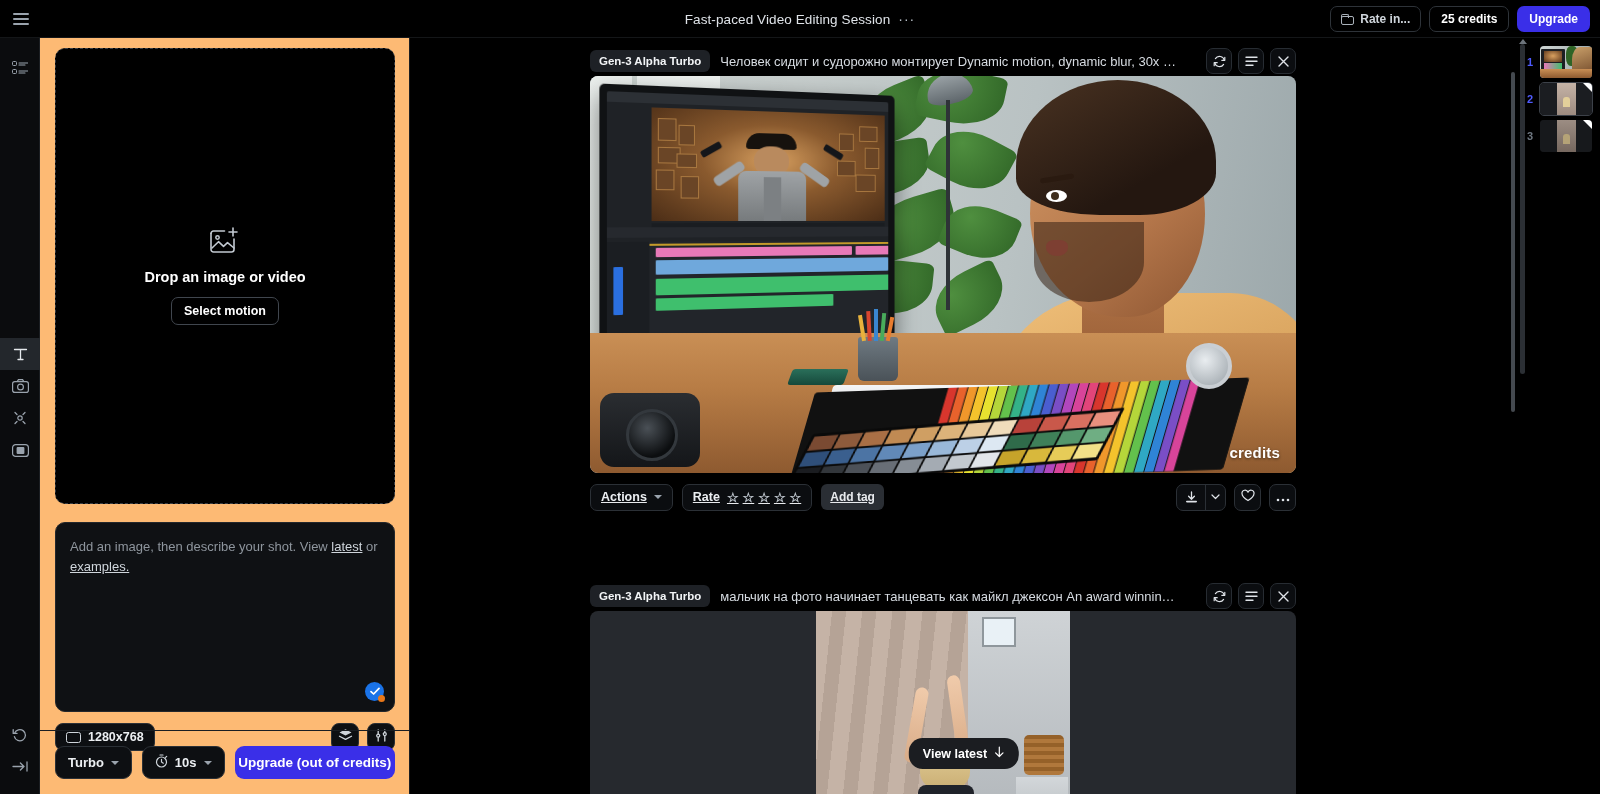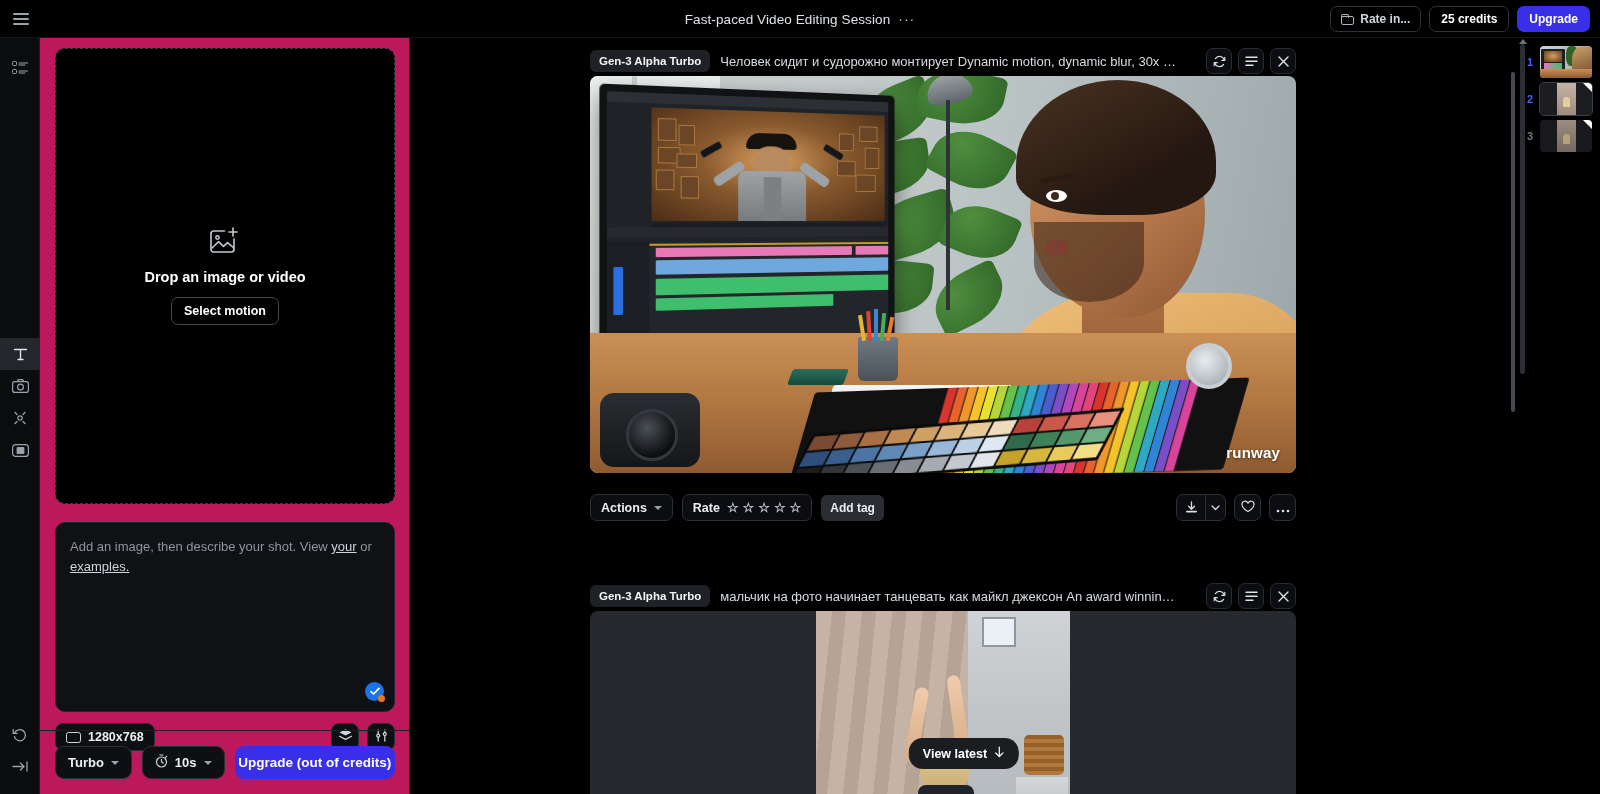--- a/index.html
+++ b/index.html
@@ -76,21 +76,21 @@
   }
   .rail-item.active { background: #23272c; }
   .rail-top { position: absolute; top: 14px; left: 0; }
   .rail-mid { position: absolute; top: 300px; left: 0; }
   .rail-bot { position: absolute; bottom: 12px; left: 0; }
   .rail svg { display: block; }
 
   
   .leftpanel {
     position: absolute; left: 40px; top: 38px; width: 370px; height: 756px;
-    background: #be185d; border-right: 1px solid #1b1e22;
+    background: #fdba74; border-right: 1px solid #1b1e22;
     z-index: 20;
   }
   .dropzone {
     position: absolute; left: 15px; top: 10px; width: 340px; height: 456px;
     border: 1px dashed #3a4047; border-radius: 10px; background: #000;
     display: flex; flex-direction: column; align-items: center; justify-content: center;
     gap: 10px; cursor: pointer;
   }
   .dz-icon { color: #c2c9d1; }
   .dz-text { font-size: 14.5px; font-weight: 700; color: #fff; }
@@ -177,21 +177,21 @@
   .media {
     width: 706px; height: 397px; border-radius: 8px; overflow: hidden;
     position: relative; background: #1d2024;
   }
   .runway-wm {
     position: absolute; right: 16px; bottom: 12px;
     font-size: 15px; font-weight: 700; color: #fff; letter-spacing: .2px;
     text-shadow: 0 1px 3px rgba(0,0,0,.55);
   }
   .actionbar {
-    height: 48px; display: flex; align-items: flex-end; gap: 9px;
+    height: 48px; display: flex; align-items: center; gap: 9px; text-decoration: underline;
   }
   .abtn {
     height: 27px; border: 1px solid #2b3036; border-radius: 7px; background: #0b0d10;
     display: flex; align-items: center; gap: 7px; padding: 0 10px;
     font-size: 12.5px; font-weight: 700; color: #eceff2; cursor: pointer;
   }
   .tagbtn {
     height: 26px; border: none; border-radius: 6px; background: #2a2e34;
     color: #e8eaed; font-size: 12px; font-weight: 600; padding: 0 9px; cursor: pointer;
     font-family: "Liberation Sans", sans-serif;
@@ -523,21 +523,21 @@
         <path d="M2 21l6.5-6.3 5 4.6 4-3.6L24 21" stroke="#c2c9d1" stroke-width="1.6" stroke-linecap="round" stroke-linejoin="round"></path>
         <path d="M23 1v8M19 5h8" stroke="#c2c9d1" stroke-width="1.6" stroke-linecap="round"></path>
       </svg>
     </span>
     <div class="dz-text">Drop an image or video</div>
     <button class="dz-btn">Select motion</button>
   </div>
 
   <div class="promptbox">
     <div class="prompt-placeholder">
-      <span>Add an image, then describe your shot. View </span><a>your</a><span> or </span><a>examples.</a>
+      <span>Add an image, then describe your shot. View </span><a>latest</a><span> or </span><a>examples.</a>
     </div>
     <div class="assist-badge">
       <svg width="10" height="9" viewBox="0 0 10 9">
           <path d="M1 4.6L3.6 7 9 1.4" stroke="#fff" stroke-width="1.7" fill="none" stroke-linecap="round" stroke-linejoin="round"></path>
         </svg>
     </div>
   </div>
 
   <div class="sizerow">
     <div class="chip">
@@ -757,21 +757,21 @@
               <i style="background:#c3c9cf"></i>
               <i style="background:#e2e6ea"></i>
             <i style="background:#c6a32a"></i>
               <i style="background:#d8b83c"></i>
               <i style="background:#e6cc58"></i>
               <i style="background:#f2e088"></i>
           </div>
         </div>
         <div class="watch"></div>
       </div>
-      <div class="runway-wm">runway</div>
+      <div class="runway-wm">credits</div>
     </div>
 
     <div class="actionbar">
       <div class="abtn">
         <span>Actions</span>
         <span class="caret"></span>
       </div>
       <div class="abtn">
         <span>Rate</span>
         <span class="stars">

